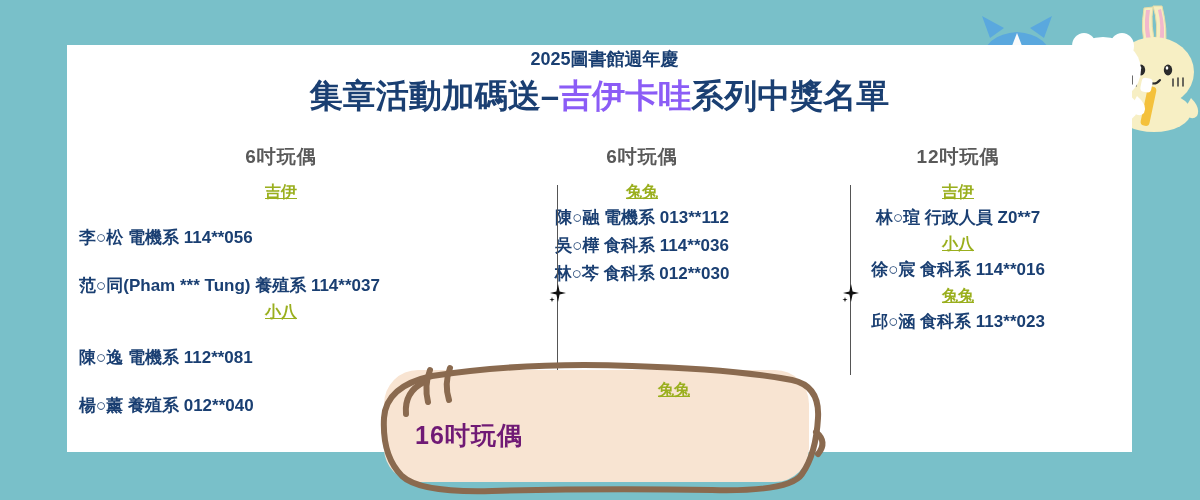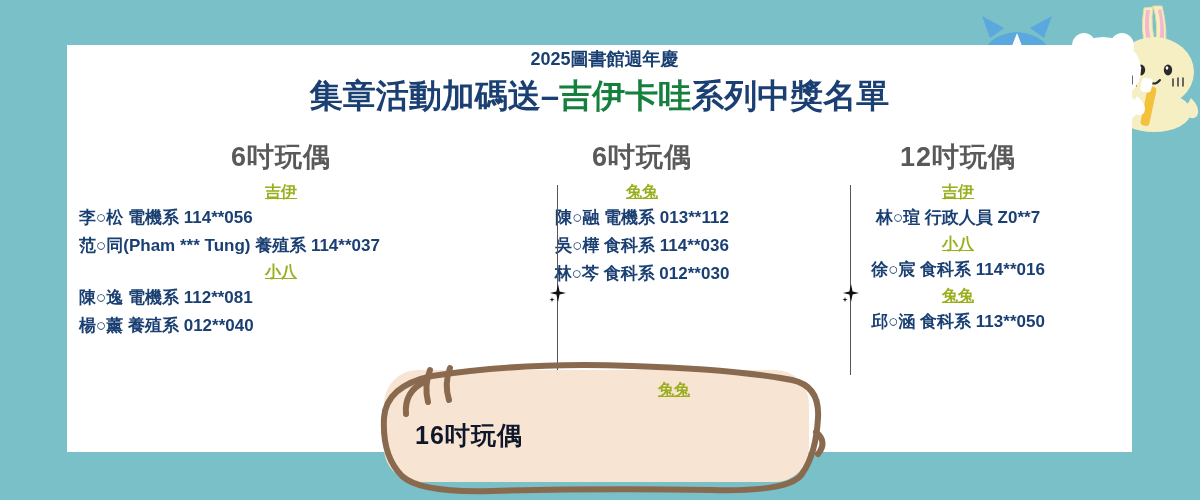--- a/index.html
+++ b/index.html
@@ -35,60 +35,60 @@
   .maintitle{
     position:absolute;
     left:0; right:0; top:31px;
     text-align:center;
     font-size:33px;
     font-weight:bold;
     color:#1a3f72;
     line-height:40px;
     white-space:nowrap;
   }
-  .maintitle .hl{ color:#15803d; }
+  .maintitle .hl{ color:#8b5cf6; }
 
   
   .cols{
     position:absolute;
     left:0; top:95px; right:0;
     height:300px;
   }
   .col{
     position:absolute;
     top:0;
     text-align:center;
   }
   .col-a{ left:4px;  width:420px; }
   .col-b{ left:430px; width:290px; }
   .col-c{ left:726px; width:330px; }
 
   .col-head{
-    font-size:27px;
+    font-size:19px;
     font-weight:bold;
     color:#595959;
     line-height:34px;
     margin-bottom:6px;
     letter-spacing:1px;
   }
   .grp-label{
     font-size:16px;
     font-weight:bold;
     color:#9aaf1e;
     line-height:24px;
     text-decoration:underline;
   }
   .entry{
     font-size:17px;
     font-weight:bold;
     color:#1a3f72;
     line-height:28px;
     white-space:nowrap;
   }
-  .col-a .entry{ text-align:left; padding-left:8px; }
+  .col-a .entry{ text-align:left; padding-left:8px;margin-top:20px; }
   .col-b .entry, .col-c .entry{ text-align:center; }
 
   
   .divider{
     position:absolute;
     width:1px;
     background:#555;
     top:140px;
     height:190px;
   }
@@ -122,21 +122,21 @@
     left:0; top:0;
     width:455px; height:140px;
   }
   .bubble-size{
     position:absolute;
     left:22px; top:62px;
     width:150px;
     text-align:center;
     font-size:25px;
     font-weight:bold;
-    color:#0f172a;
+    color:#701a75;
     line-height:30px;
     letter-spacing:1px;
   }
   .bubble-list{
     position:absolute;
     left:162px; top:20px;
     width:280px;
     text-align:center;
   }
   .bubble-list .grp-label{ font-size:16px; line-height:24px; }
@@ -282,21 +282,21 @@
     <div class="col col-c">
       <div class="col-head">12吋玩偶</div>
 
       <div class="grp-label">吉伊</div>
       <div class="entry">林○瑄 行政人員 Z0**7</div>
 
       <div class="grp-label">小八</div>
       <div class="entry">徐○宸 食科系 114**016</div>
 
       <div class="grp-label">兔兔</div>
-      <div class="entry">邱○涵 食科系 113**050</div>
+      <div class="entry">邱○涵 食科系 113**023</div>
     </div>
   </div>
 
   <div class="divider div-1"></div>
   <div class="divider div-2"></div>
 
   <div class="sparkle sp-1">
     <svg width="24" height="24" viewBox="0 0 24 24" aria-hidden="true">
       <path d="M13 3 L14.6 10.4 L21 12 L14.6 13.6 L13 21 L11.4 13.6 L5 12 L11.4 10.4 Z" fill="#111"></path>
       <path d="M7 16 L7.6 18 L9.6 18.6 L7.6 19.2 L7 21.2 L6.4 19.2 L4.4 18.6 L6.4 18 Z" fill="#111"></path>

